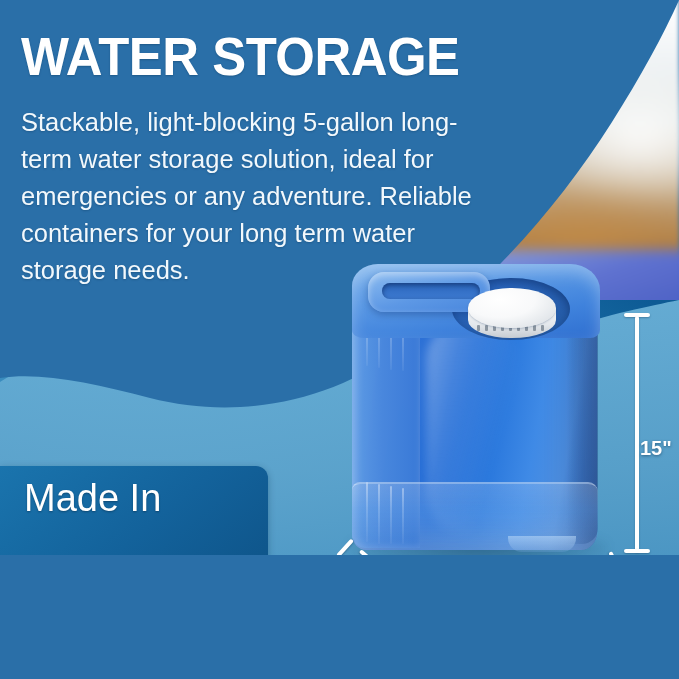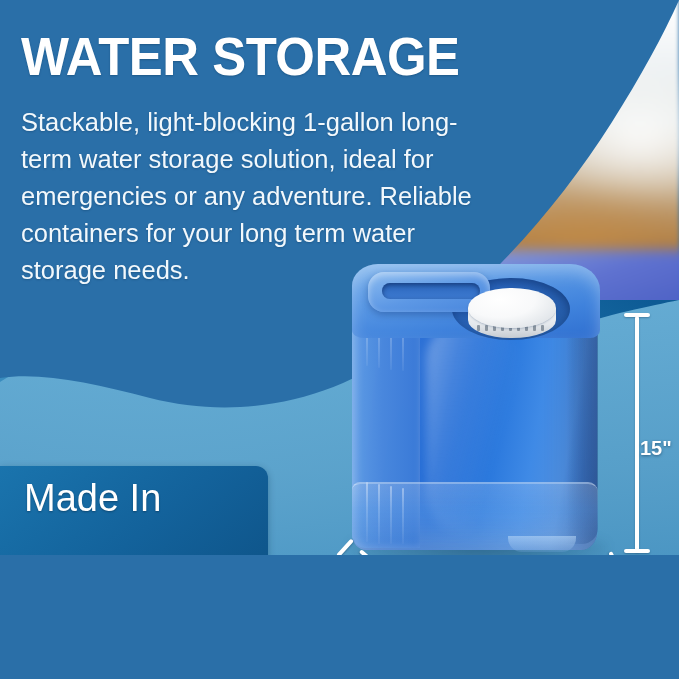--- a/index.html
+++ b/index.html
@@ -316,21 +316,21 @@
              L0,0 Z" fill="url(#gPanel)" opacity="0.0"></path>
   </svg>
 
   <svg class="layer" viewBox="0 0 679 679" preserveAspectRatio="none">
     <path d="M0,0 L679,0 C664,34 640,78 612,122 C560,204 494,280 408,345
              C330,404 236,420 150,398 C92,383 42,372 0,378 Z" fill="#2a6fa8"></path>
   </svg>
 
   <div id="headline">WATER STORAGE</div>
 
-  <div id="subcopy">Stackable, light-blocking 1-gallon long-term water storage solution, ideal for emergencies or any adventure. Reliable containers for your long term water storage needs.</div>
+  <div id="subcopy">Stackable, light-blocking 5-gallon long-term water storage solution, ideal for emergencies or any adventure. Reliable containers for your long term water storage needs.</div>
 
   <div id="usa-badge">
     <div class="line">Made In</div>
   </div>
 
   <div id="product">
     <div id="jug-shadow"></div>
 
     <div id="jug-body"></div>
     <div id="jug-left-face">

